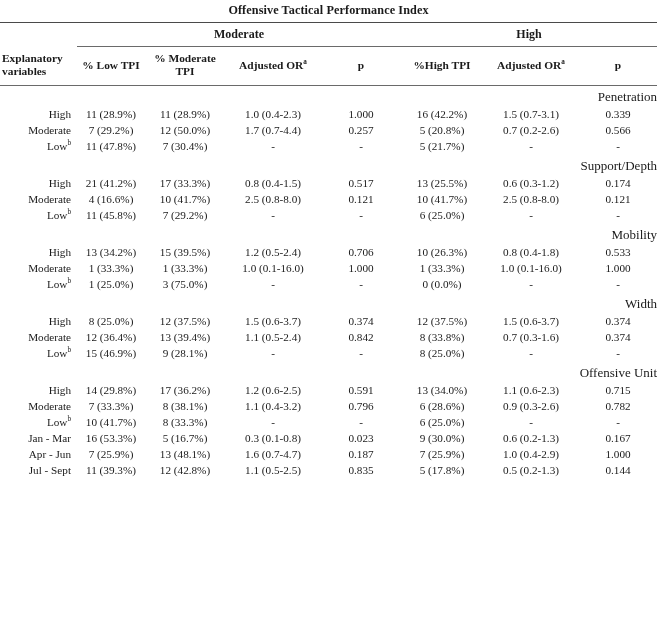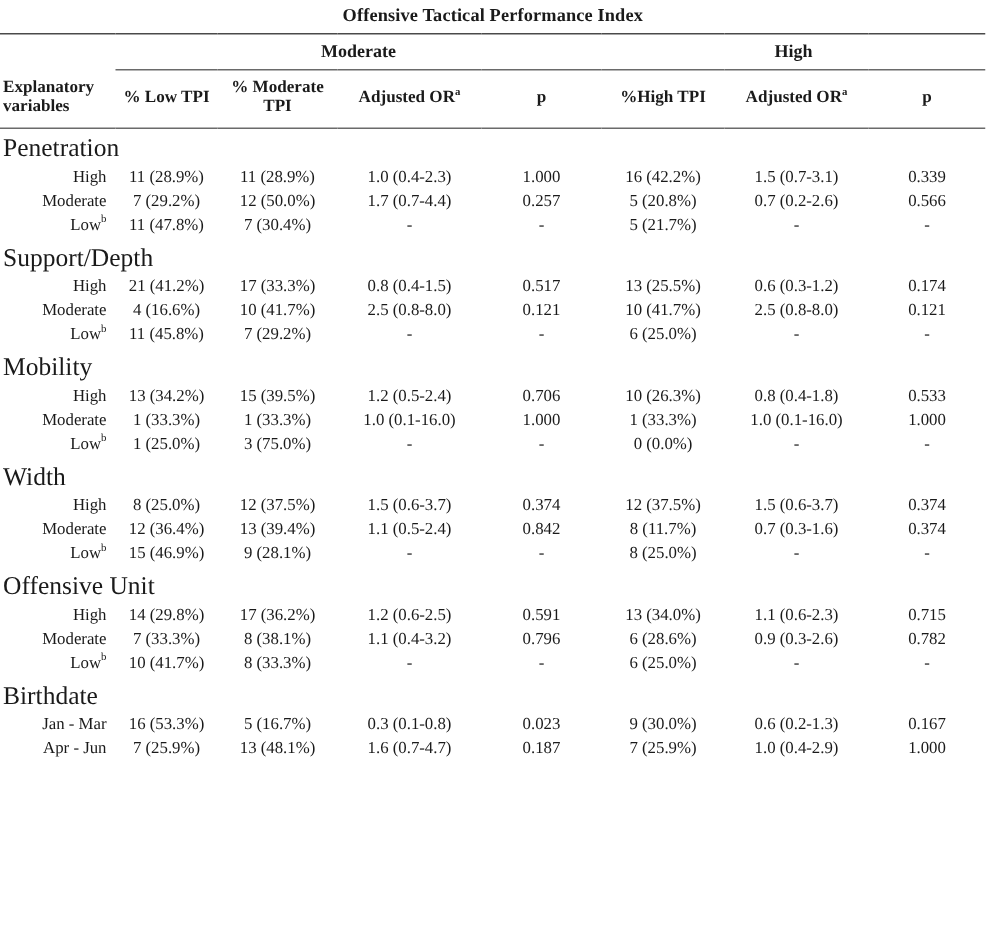--- a/index.html
+++ b/index.html
@@ -73,23 +73,23 @@
     vertical-align: middle;
     line-height: 1.18;
   }
   .subhead sup {
     font-size: 7.2px;
     vertical-align: super;
     line-height: 0;
   }
   
   td.section {
-    text-align: left;
+    text-align: right;
     padding: 3px 0 1px 2px;
-    font-size: 17px;
+    font-size: 13px;
     white-space: nowrap;
   }
   td.rowlabel {
     text-align: right;
     padding: 2px 6px 2px 0;
     font-size: 11.2px;
     white-space: nowrap;
   }
   td.rowlabel sup {
     font-size: 7.2px;
@@ -255,21 +255,21 @@
           <td class="val">12 (37.5%)</td>
           <td class="val">1.5 (0.6-3.7)</td>
           <td class="val">0.374</td>
         </tr>
         <tr>
           <td class="rowlabel"><span>Moderate</span></td>
           <td class="val">12 (36.4%)</td>
           <td class="val">13 (39.4%)</td>
           <td class="val">1.1 (0.5-2.4)</td>
           <td class="val">0.842</td>
-          <td class="val">8 (11.7%)</td>
+          <td class="val">8 (33.8%)</td>
           <td class="val">0.7 (0.3-1.6)</td>
           <td class="val">0.374</td>
         </tr>
         <tr>
           <td class="rowlabel"><span>Low</span><sup>b</sup></td>
           <td class="val">15 (46.9%)</td>
           <td class="val">9 (28.1%)</td>
           <td class="val">-</td>
           <td class="val">-</td>
           <td class="val">8 (25.0%)</td>
@@ -301,23 +301,20 @@
         </tr>
         <tr>
           <td class="rowlabel"><span>Low</span><sup>b</sup></td>
           <td class="val">10 (41.7%)</td>
           <td class="val">8 (33.3%)</td>
           <td class="val">-</td>
           <td class="val">-</td>
           <td class="val">6 (25.0%)</td>
           <td class="val">-</td>
           <td class="val">-</td>
-        </tr>
-        <tr class="pad-top">
-          <td class="section" colspan="8">Birthdate</td>
         </tr>
         <tr>
           <td class="rowlabel"><span>Jan - Mar</span></td>
           <td class="val">16 (53.3%)</td>
           <td class="val">5 (16.7%)</td>
           <td class="val">0.3 (0.1-0.8)</td>
           <td class="val">0.023</td>
           <td class="val">9 (30.0%)</td>
           <td class="val">0.6 (0.2-1.3)</td>
           <td class="val">0.167</td>
@@ -325,15 +322,25 @@
         <tr>
           <td class="rowlabel"><span>Apr - Jun</span></td>
           <td class="val">7 (25.9%)</td>
           <td class="val">13 (48.1%)</td>
           <td class="val">1.6 (0.7-4.7)</td>
           <td class="val">0.187</td>
           <td class="val">7 (25.9%)</td>
           <td class="val">1.0 (0.4-2.9)</td>
           <td class="val">1.000</td>
         </tr>
+        <tr>
+          <td class="rowlabel"><span>Jul - Sept</span></td>
+          <td class="val">11 (39.3%)</td>
+          <td class="val">12 (42.8%)</td>
+          <td class="val">1.1 (0.5-2.5)</td>
+          <td class="val">0.835</td>
+          <td class="val">5 (17.8%)</td>
+          <td class="val">0.5 (0.2-1.3)</td>
+          <td class="val">0.144</td>
+        </tr>
       </tbody>
   </table>
 </div>
 
 </body></html>

